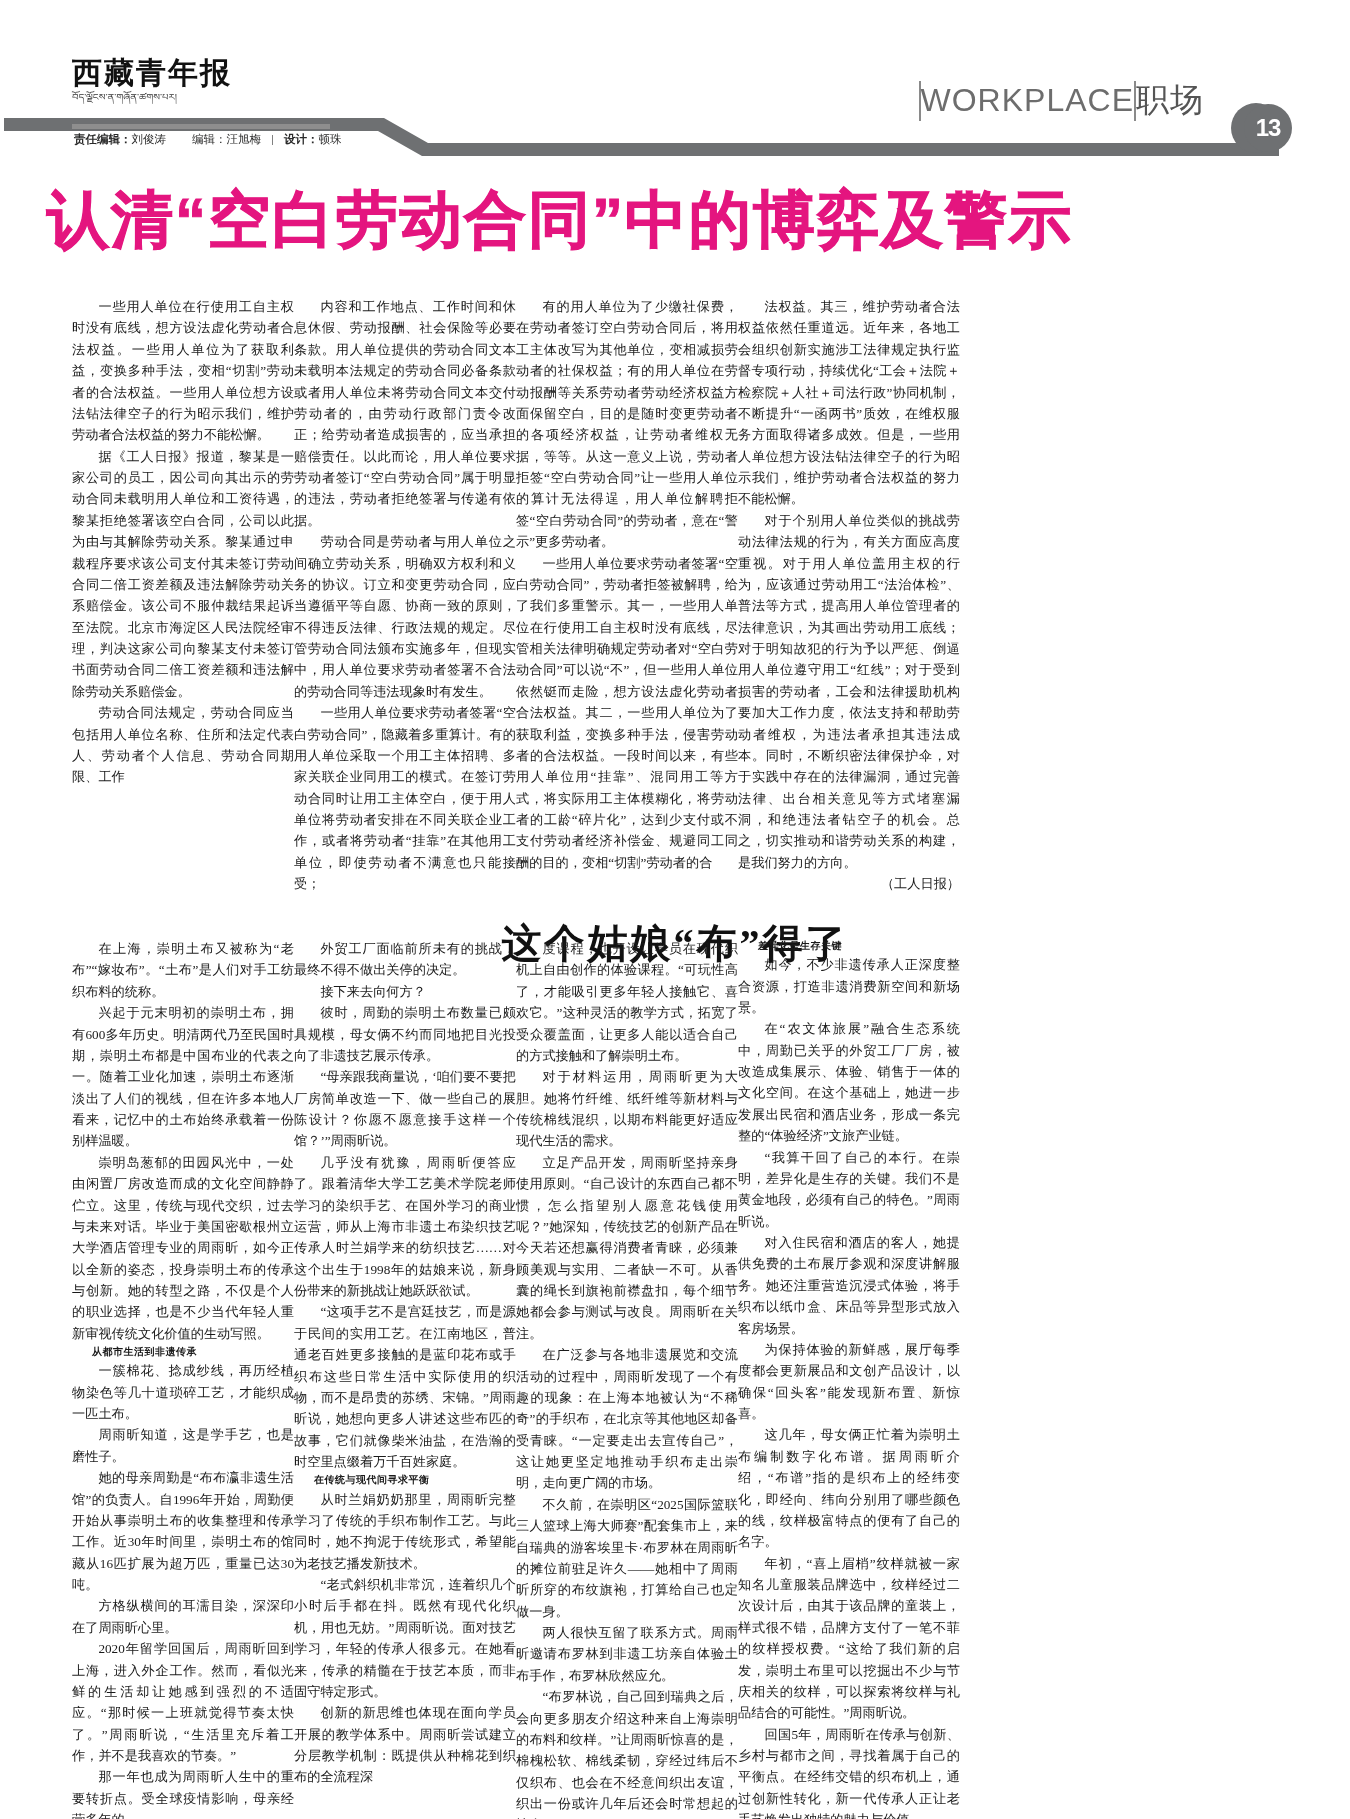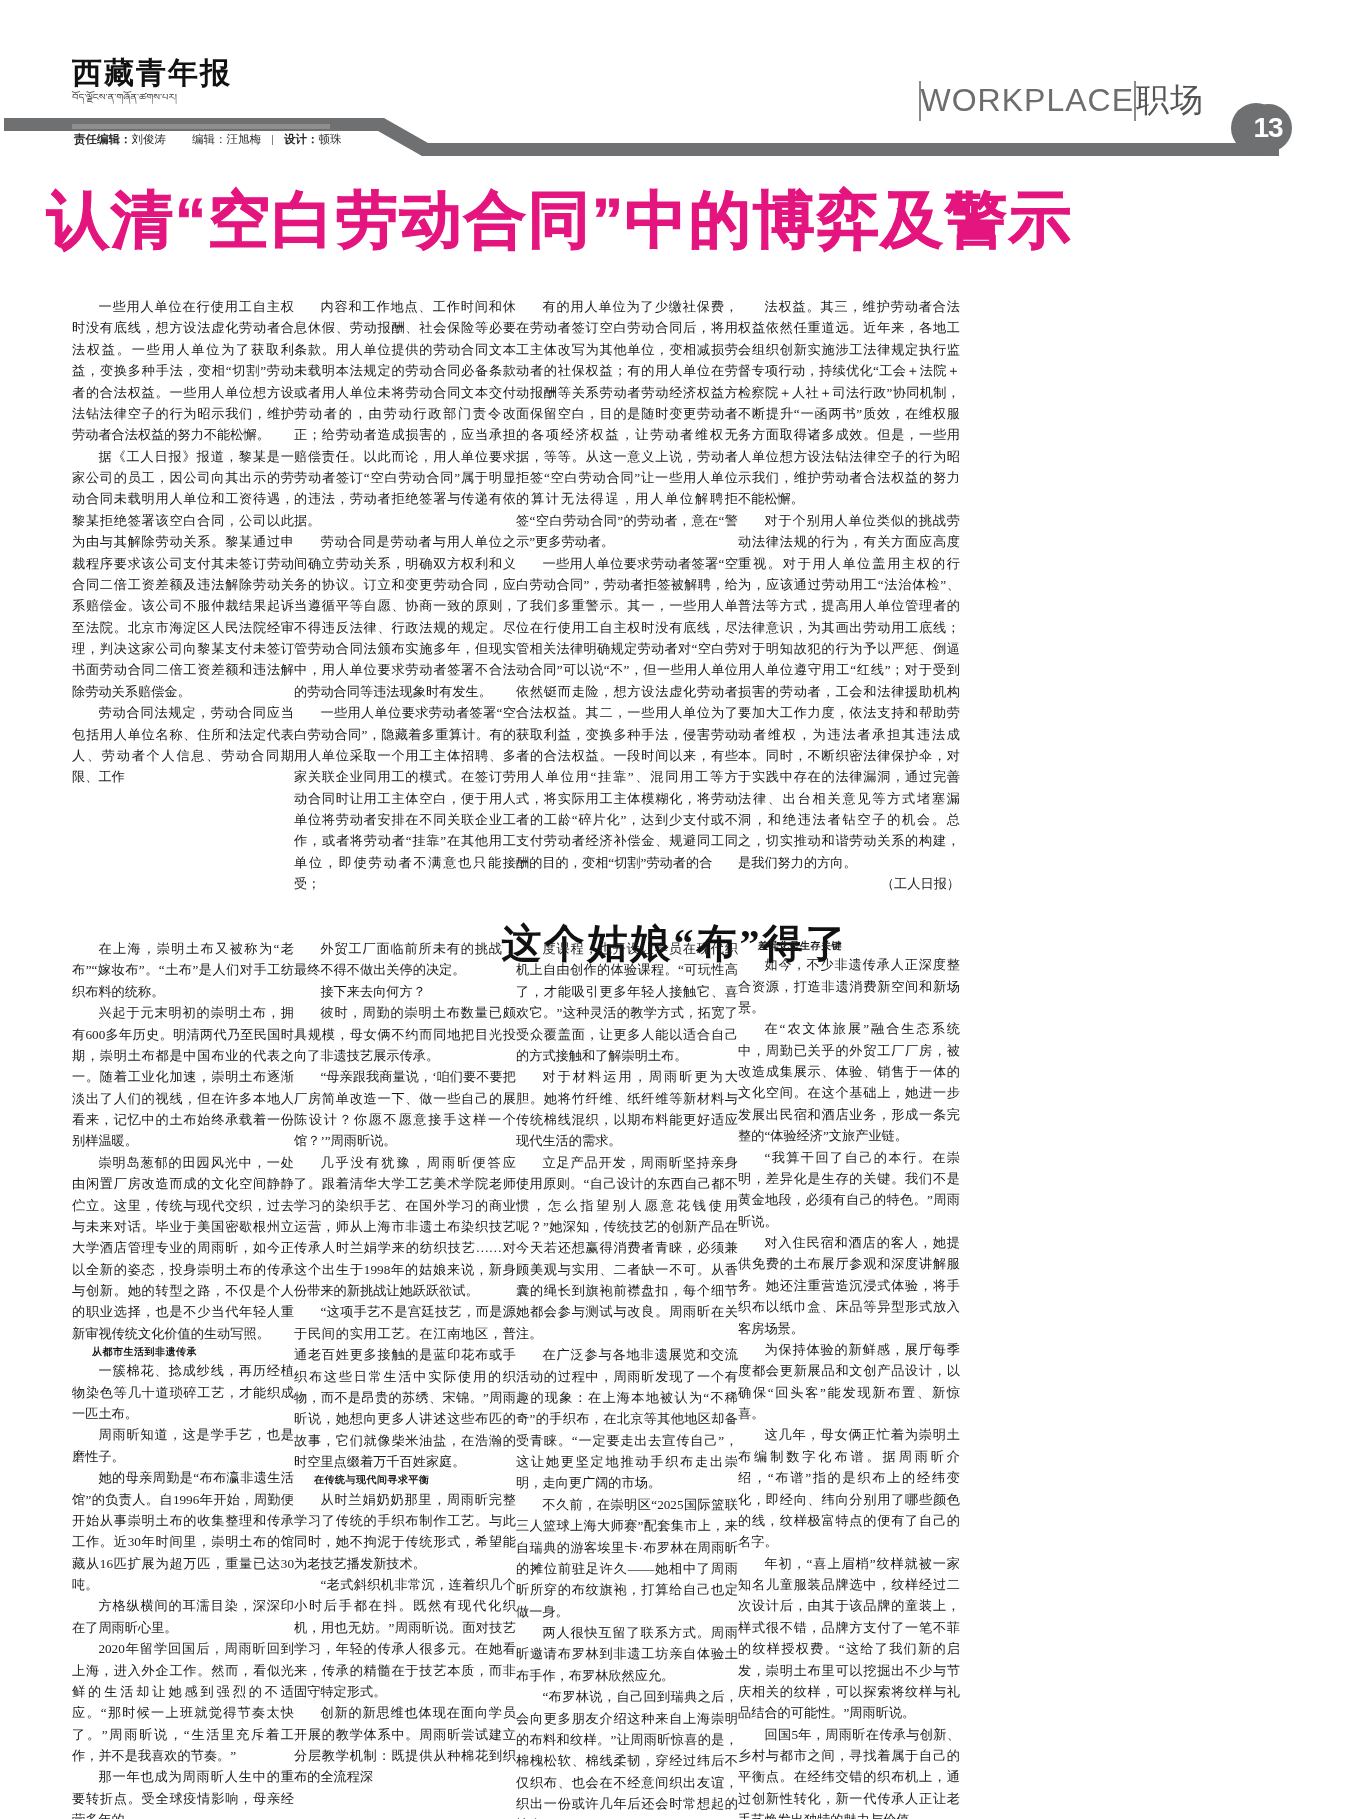--- a/index.html
+++ b/index.html
@@ -47,21 +47,21 @@
     font-size:32px; color:#6d6d6d; letter-spacing:1px;
     white-space:nowrap; display:flex; align-items:center; 
   }
   .wp-label .vbar { display:inline-block; width:2px; height:40px; background:#8a8a8a; }
   .wp-label .cn { font-family:"Liberation Sans","DejaVu Sans",sans-serif; font-size:33px; color:#555; }
   .pagenum {
     position:absolute; right:62px; top:104px;
     width:48px; height:48px; border-radius:50%;
     background:#6e7072; color:#fff;
     font-family:"Liberation Sans", sans-serif; font-weight:bold;
-    font-size:28px; display:flex; align-items:center; justify-content:center;
+    font-size:24px; display:flex; align-items:center; justify-content:center;
     letter-spacing:-1px;
   }
 
   
   .headline1 {
     position:absolute; left:0; top:178px; width:1120px;
     text-align:center;
     font-family:"Liberation Sans","DejaVu Sans",sans-serif;
     font-weight:bold;
     font-size:62px; letter-spacing:2px;

